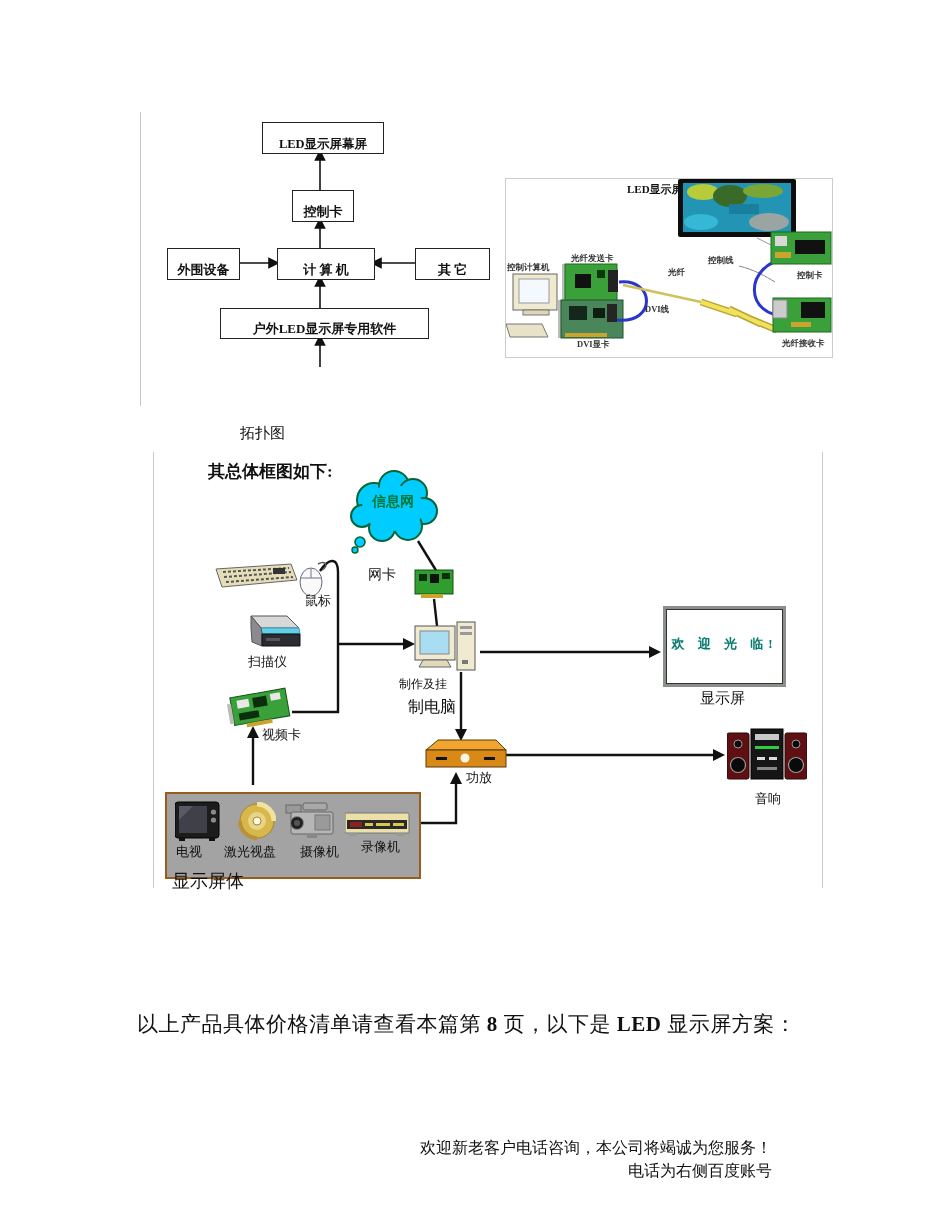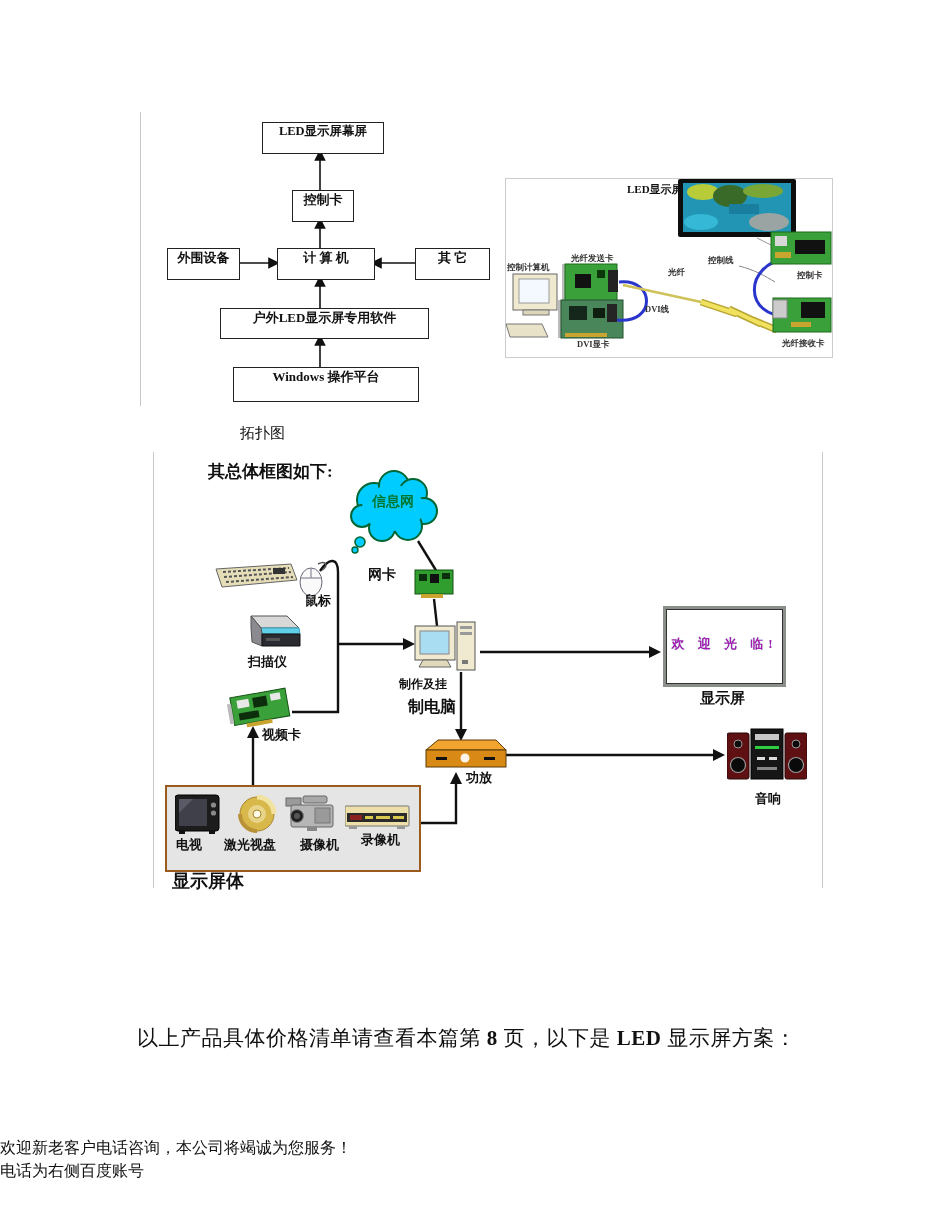--- a/index.html
+++ b/index.html
@@ -1,38 +1,38 @@
 <!DOCTYPE html>
 <html><head>
 <meta charset="utf-8">
 <style>
   html,body{margin:0;padding:0;background:#fff;}
   .page{position:relative;width:950px;height:1230px;background:#fff;overflow:hidden;
         font-family:"Liberation Serif","DejaVu Serif",serif;color:#111;}
   .abs{position:absolute;}
   .fbox{position:absolute;border:1px solid #222;background:#fff;display:flex;
-        align-items:flex-start;justify-content:center;font-weight:bold;font-size:13px;}
-  .dlabel{position:absolute;font-weight:bold;font-size:13px;white-space:nowrap;text-align:center;}
+        align-items:flex-end;justify-content:center;font-weight:bold;font-size:13px;}
+  .dlabel{position:absolute;font-weight:normal;font-size:13px;white-space:nowrap;text-align:center;}
   .caption{position:absolute;font-size:15px;text-align:left;}
   svg{display:block;}
-  .srcbox{position:absolute;border:2px solid #9a5b1c;background:#e5e5e5;}
+  .srcbox{position:absolute;border:2px solid #9a5b1c;background:#a3a3a3;margin-top:7px;}
   .screenframe{position:absolute;border:3px solid #8a8f8a;box-shadow:inset 0 0 0 1px #333;
        background:
          radial-gradient(circle at 72% 12%, #4a4a52 0 11%, rgba(0,0,0,0) 12%),
          radial-gradient(circle at 24% 58%, #ffffff 0 5%, #f7a8cc 6% 13%, #e8saa 0, #e6479a 14% 21%, rgba(0,0,0,0) 22%),
          radial-gradient(circle at 55% 60%, #fff 0 7%, #f9b8d4 8% 16%, #e6479a 17% 26%, rgba(0,0,0,0) 27%),
          radial-gradient(circle at 84% 48%, #fcd4e6 0 9%, #e050a0 10% 19%, rgba(0,0,0,0) 20%),
          radial-gradient(circle at 8% 22%, #2a5a1e 0 28%, rgba(0,0,0,0) 29%),
          radial-gradient(circle at 90% 88%, #356a22 0 20%, rgba(0,0,0,0) 21%),
          linear-gradient(#4a7a30,#2f5a20);}
-  .screentext{position:absolute;left:0;right:0;top:34%;text-align:center;color:#a21caf;
+  .screentext{position:absolute;left:0;right:0;top:34%;text-align:center;color:#0f766e;
        font-weight:bold;font-size:13px;letter-spacing:5px;
        text-shadow:0 0 2px #cfe;white-space:nowrap;}
   .bodytext{position:absolute;font-size:21px;letter-spacing:0.5px;white-space:nowrap;}
-  .footer{position:absolute;left:0;width:772px;text-align:left;font-size:16px;}
+  .footer{position:absolute;left:0;width:772px;text-align:right;font-size:16px;}
 </style>
 </head>
 <body>
 
 <div class="page">
 
   <svg class="abs" style="left:0;top:0;z-index:1" width="950" height="1230" viewBox="0 0 950 1230">
 
     <line x1="140.5" y1="112" x2="140.5" y2="406" stroke="#c9c9c9" stroke-width="1"></line>
     <line x1="153.5" y1="452" x2="153.5" y2="888" stroke="#c9c9c9" stroke-width="1"></line>
@@ -84,23 +84,20 @@
     <span>外围设备</span>
   </div>
   <div class="fbox" style="left:277px;top:248px;width:96px;height:30px;z-index:2">
     <span>计 算 机</span>
   </div>
   <div class="fbox" style="left:415px;top:248px;width:73px;height:30px;z-index:2">
     <span>其  它</span>
   </div>
   <div class="fbox" style="left:220px;top:308px;width:207px;height:29px;z-index:2">
     <span>户外LED显示屏专用软件</span>
-  </div>
-  <div class="fbox" style="left:233px;top:367px;width:184px;height:33px;z-index:2">
-    <span>Windows 操作平台</span>
   </div>
   <div class="caption" style="left:240px;top:424px;width:130px;">拓扑图</div>
 
   <svg class="abs" style="left:505px;top:178px;z-index:2" width="328" height="180" viewBox="0 0 328 180">
     <rect x="0.5" y="0.5" width="327" height="179" fill="#ffffff" stroke="#cccccc"></rect>
 
     <g>
       <rect x="173" y="1" width="118" height="58" rx="2" fill="#0d0d0d"></rect>
       <rect x="178" y="5" width="108" height="49" fill="#2295b5"></rect>
       <ellipse cx="198" cy="14" rx="16" ry="8" fill="#b8cc3a"></ellipse>
@@ -314,20 +311,20 @@
       <rect x="52" y="24" width="8" height="3" fill="#999"></rect>
     </svg>
     <div class="dlabel" style="left:9px;top:49px">电视</div>
     <div class="dlabel" style="left:57px;top:49px">激光视盘</div>
     <div class="dlabel" style="left:133px;top:49px">摄像机</div>
     <div class="dlabel" style="left:194px;top:44px">录像机</div>
   </div>
   <div class="dlabel" style="left:172px;top:869px;font-size:18px;z-index:2">显示屏体</div>
 
 
-  <div class="bodytext" style="left:137px;top:1010px;margin-top:14px;">
+  <div class="bodytext" style="left:137px;top:1010px;">
     <span>以上产品具体价格清单请查看本篇第 </span><b>8</b><span> 页，以下是 </span><b>LED</b><span> 显示屏方案：</span>
   </div>
 
   <div class="footer" style="top:1138px;">欢迎新老客户电话咨询，本公司将竭诚为您服务！</div>
   <div class="footer" style="top:1161px;">电话为右侧百度账号</div>
 
 </div>
 
 </body></html>

